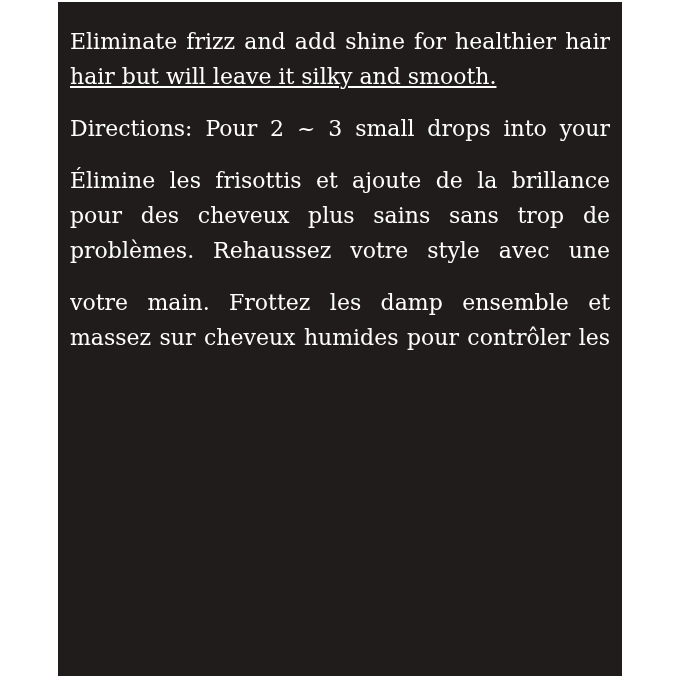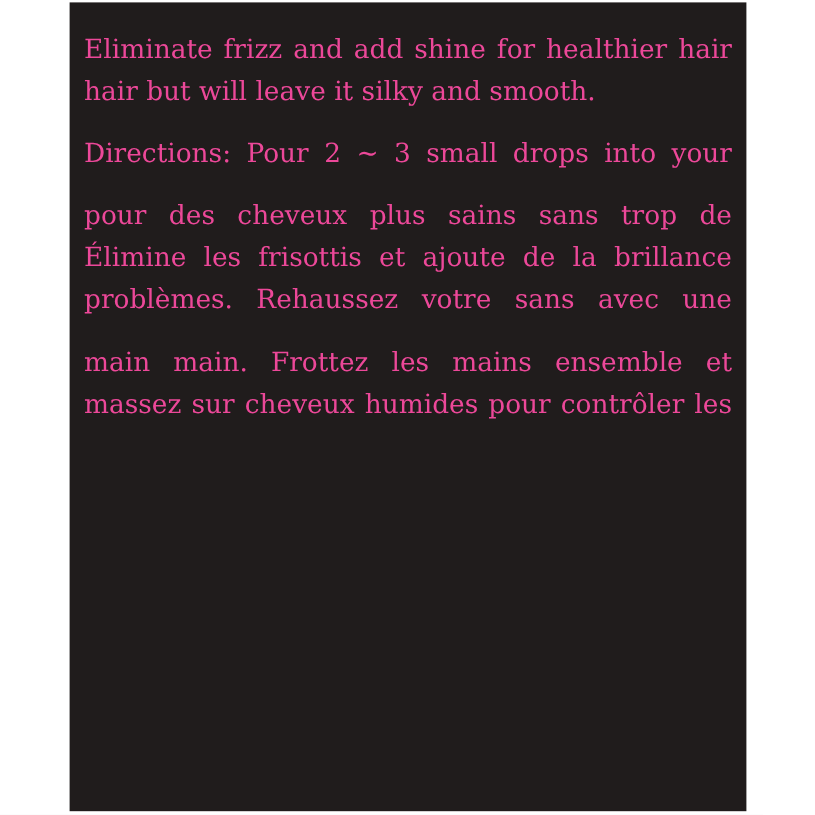--- a/index.html
+++ b/index.html
@@ -22,30 +22,31 @@
     width: 564px;
     height: 674px;
     background: #201c1c;
     box-sizing: border-box;
     padding: 22px 12px 0 12px;
   }
   .para {
     margin: 0 0 17px 0;
   }
   .line {
-    color: #ec4899;
+    color: #ffffff;
     font-size: 22px;
     line-height: 35px;
     text-align: justify;
     text-align-last: justify;
     -moz-text-align-last: justify;
     overflow: hidden;
   }
   .line.last {
     text-align-last: left;
+    text-decoration: underline;
     -moz-text-align-last: left;
   }
   .heading {
     text-decoration-thickness: 2px;
     text-underline-offset: 4px;
   }
 </style>
 </head>
 <body>
 
@@ -55,25 +56,25 @@
     <div class="para">
       <div class="line">Eliminate frizz and add shine for healthier hair</div>
       <div class="line last">hair but will leave it silky and smooth.</div>
     </div>
 
     <div class="para">
       <div class="line"><span class="heading">Directions:</span><span> Pour 2 ~ 3 small drops into your</span></div>
     </div>
 
     <div class="para">
+      <div class="line">Élimine les frisottis et ajoute de la brillance</div>
       <div class="line">pour des cheveux plus sains sans trop de</div>
-      <div class="line">Élimine les frisottis et ajoute de la brillance</div>
-      <div class="line">problèmes. Rehaussez votre sans avec une</div>
+      <div class="line">problèmes. Rehaussez votre style avec une</div>
     </div>
 
     <div class="para">
-      <div class="line">main main. Frottez les mains ensemble et</div>
+      <div class="line">votre main. Frottez les damp ensemble et</div>
       <div class="line">massez sur cheveux humides pour contrôler les</div>
 
     </div>
 
   </div>
 </div>
 
 </body></html>

